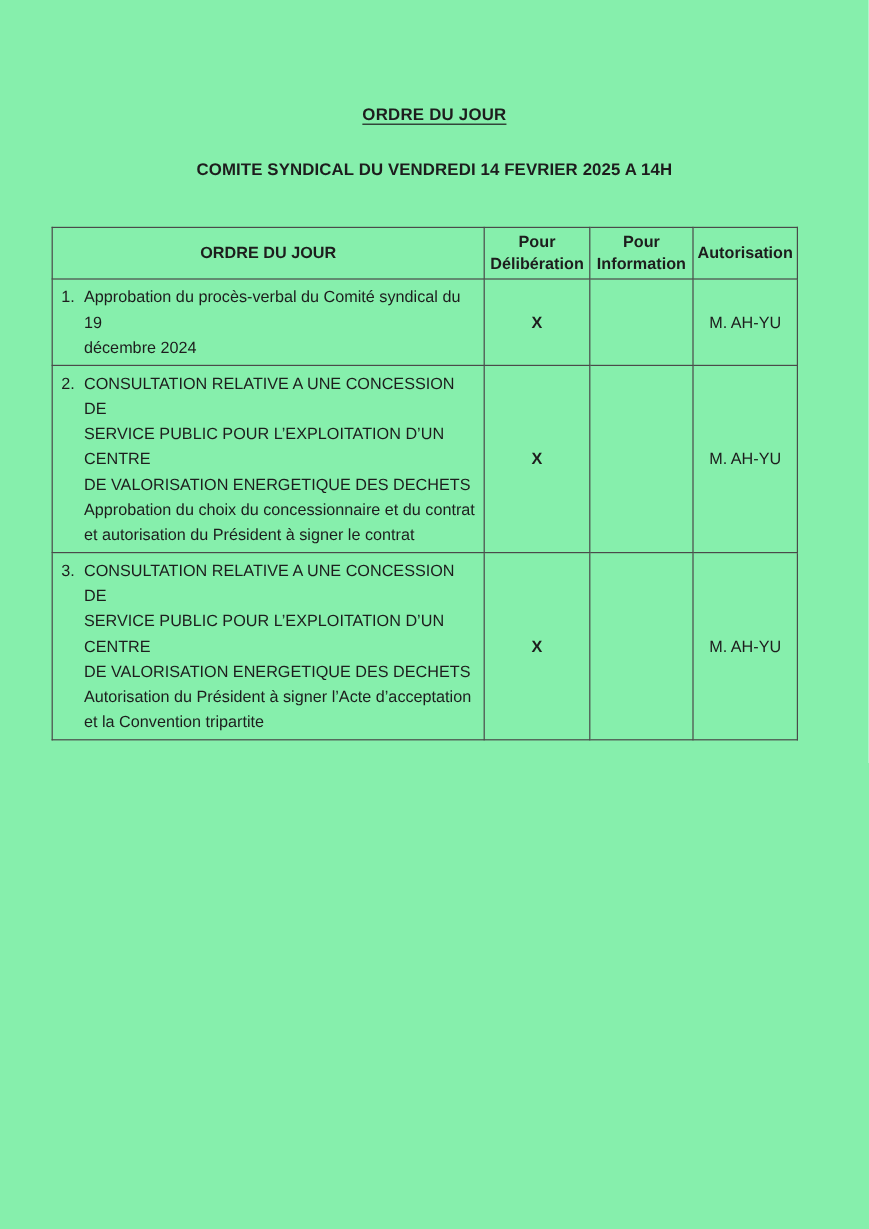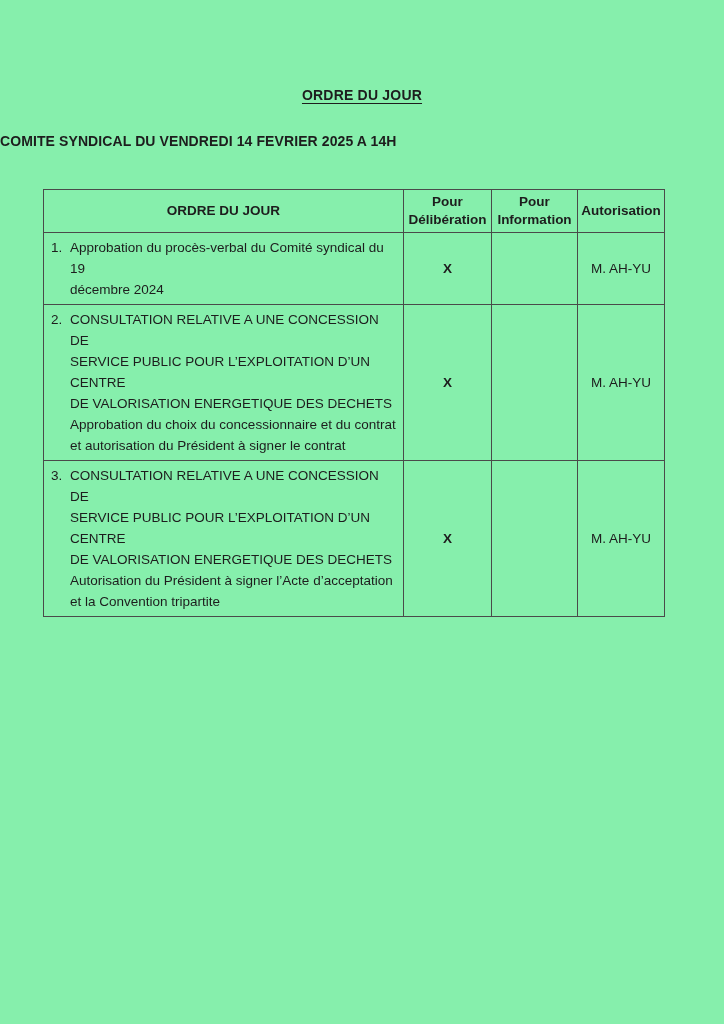--- a/index.html
+++ b/index.html
@@ -24,20 +24,21 @@
     font-weight: bold;
     letter-spacing: 0.2px;
   }
   .doc-title span {
     text-decoration: underline;
     text-underline-offset: 3px;
   }
   .doc-subtitle {
     margin: 0;
     padding-top: 30px;
+    text-align: center;
     font-size: 14px;
     font-weight: bold;
     letter-spacing: 0.1px;
   }
   table.agenda-table {
     position: absolute;
     left: 43px;
     top: 189px;
     width: 621px;
     border-collapse: collapse;

